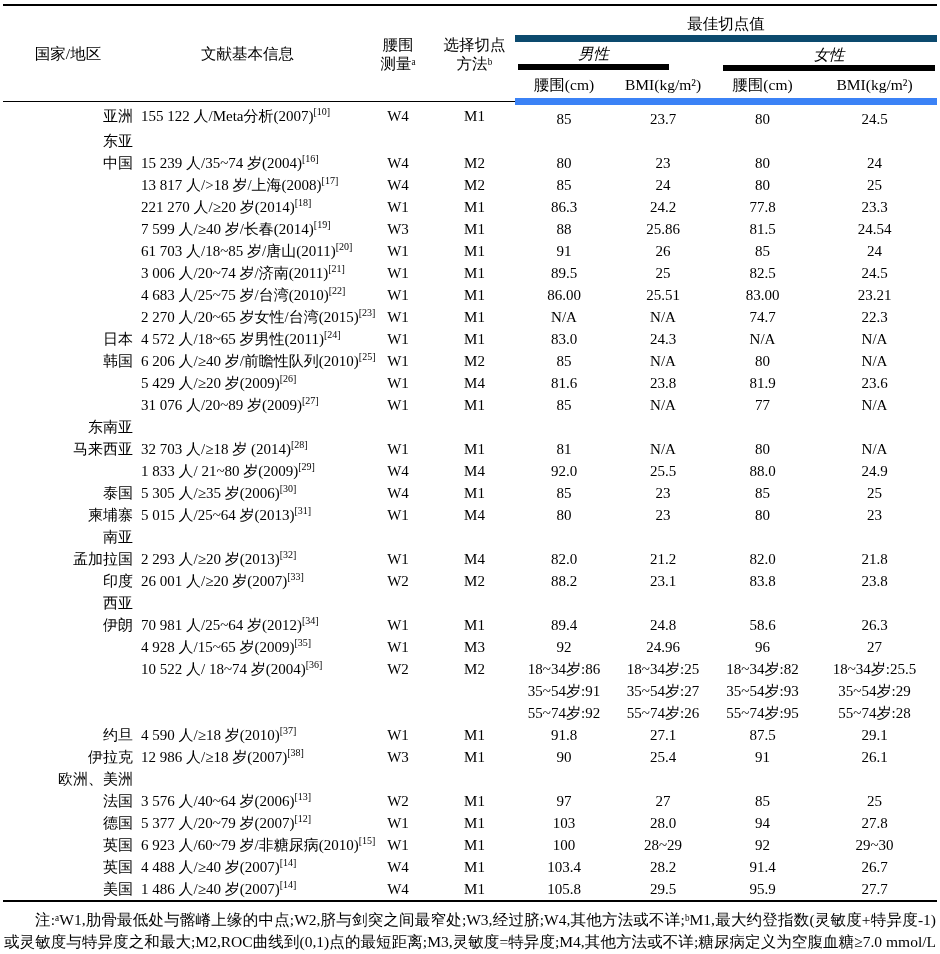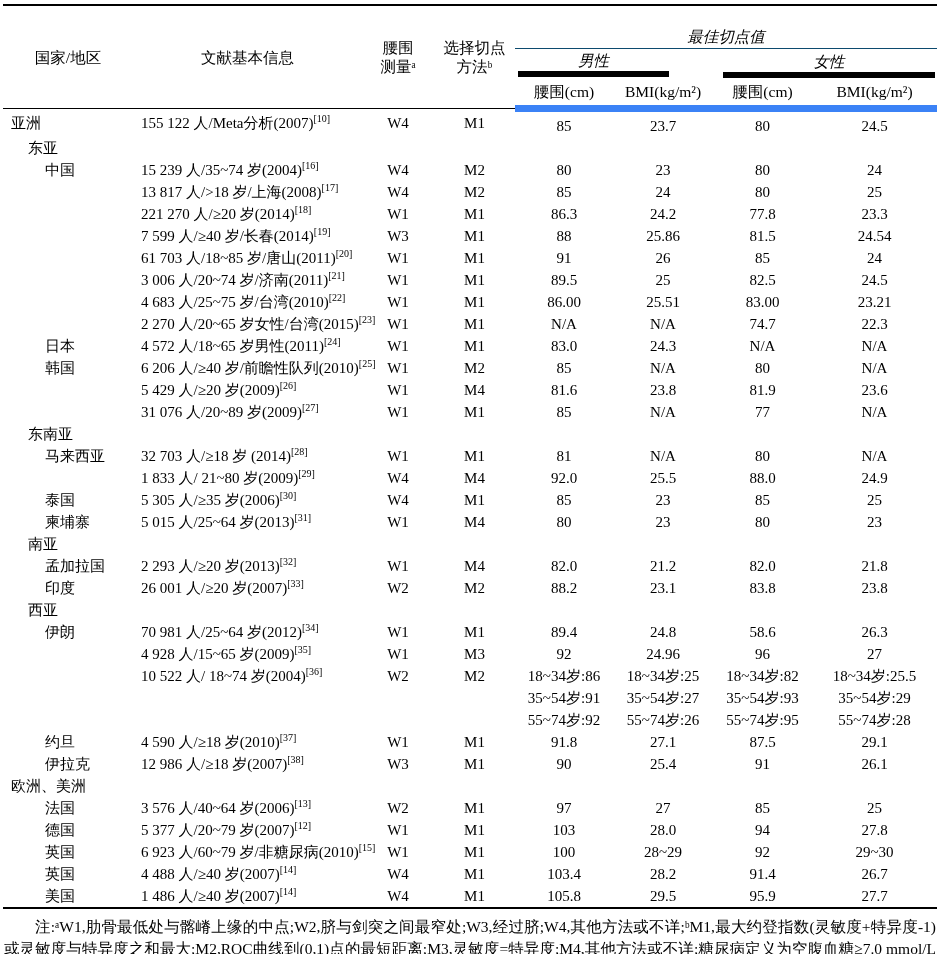--- a/index.html
+++ b/index.html
@@ -12,32 +12,32 @@
   .paper-table{
     width:934px;margin:4px 3px 0 3px;
     border-collapse:collapse;table-layout:fixed;
     border-top:2px solid #000;
     border-bottom:2px solid #000;
   }
   thead th{
     font-weight:normal;font-size:15.5px;text-align:center;
     vertical-align:middle;padding:1px 0;line-height:19px;
   }
-  th.h-group{border-bottom:1px solid #0c4a6e;height:22px;padding-top:19px;font-style:italic;}
+  th.h-group{border-bottom:7px solid #0c4a6e;height:22px;padding-top:6px;}
   tr.gender-row th{height:21px;padding:0;}
   .cmid{display:block;line-height:21px;border-bottom:6px solid #000000;font-style:italic;}
   .cmid-male{margin:0 44px 0 3px;}
   .cmid-female{margin:2px 2px 0 10px;}
   tr.sub-row th{height:25px;border-bottom:7px solid #3b82f6;}
   th.h-span{border-bottom:1px solid #000;}
   tbody td{
     font-size:15px;line-height:22px;vertical-align:top;padding:0;
   }
   tbody tr:first-child td{padding-top:3px;}
-  .c-region{text-align:left;white-space:nowrap;}
+  .c-region{text-align:right;white-space:nowrap;}
   .ind-0{padding-left:8px;}
   .ind-1{padding-left:25px;}
   .ind-2{padding-left:42px;}
   .c-lit{text-align:left;padding-left:8px;white-space:nowrap;margin-left:8px;}
   .c-val{text-align:center;white-space:nowrap;}
   sup{font-size:10px;line-height:0;}
   .footnote{
     margin:7px 4px 8px 4px;font-size:15.5px;line-height:21.5px;
     text-align:justify;text-indent:2em;
   }

